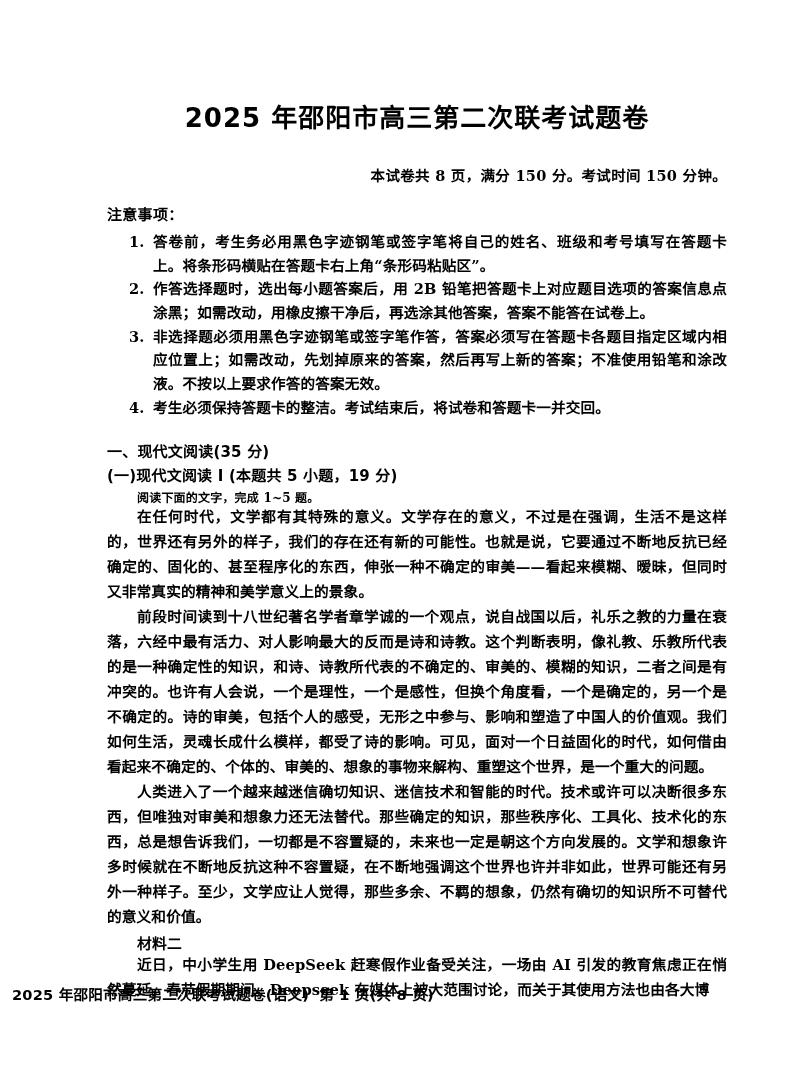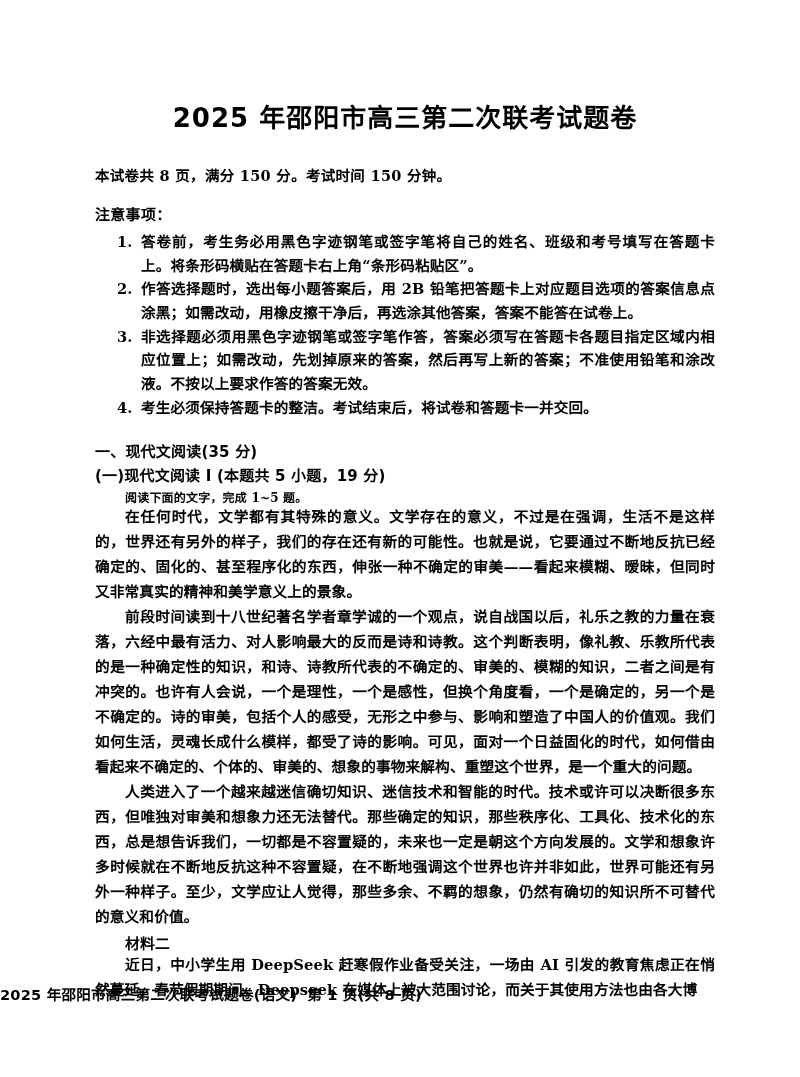--- a/index.html
+++ b/index.html
@@ -11,21 +11,21 @@
   body {
     width: 800px;
     height: 1077px;
     position: relative;
     font-family: "DejaVu Serif", "Liberation Serif", serif;
     color: #000000;
     overflow: hidden;
   }
   .page {
     position: absolute;
-    left: 0; top: 0;
+    left: 12px; top: 0;
     width: 633px;
     height: 1077px;
     box-sizing: border-box;
     padding: 0;
   }
   .content {
     position: absolute;
     left: 95px;
     top: 0;
     width: 620px;
@@ -46,21 +46,21 @@
     text-align: center;
     font-size: 25px;
     font-weight: bold;
     letter-spacing: 14px;
     margin: 0;
     padding-top: 30px;
     line-height: 1.2;
     font-family: "DejaVu Sans", "Liberation Sans", sans-serif;
   }
   .exam-meta {
-    text-align: left;
+    text-align: right;
     font-size: 14.5px;
     font-weight: bold;
     margin: 0;
     padding-top: 30px;
     letter-spacing: 0.3px;
   }
 
   
   .notice-heading {
     font-size: 15px;

